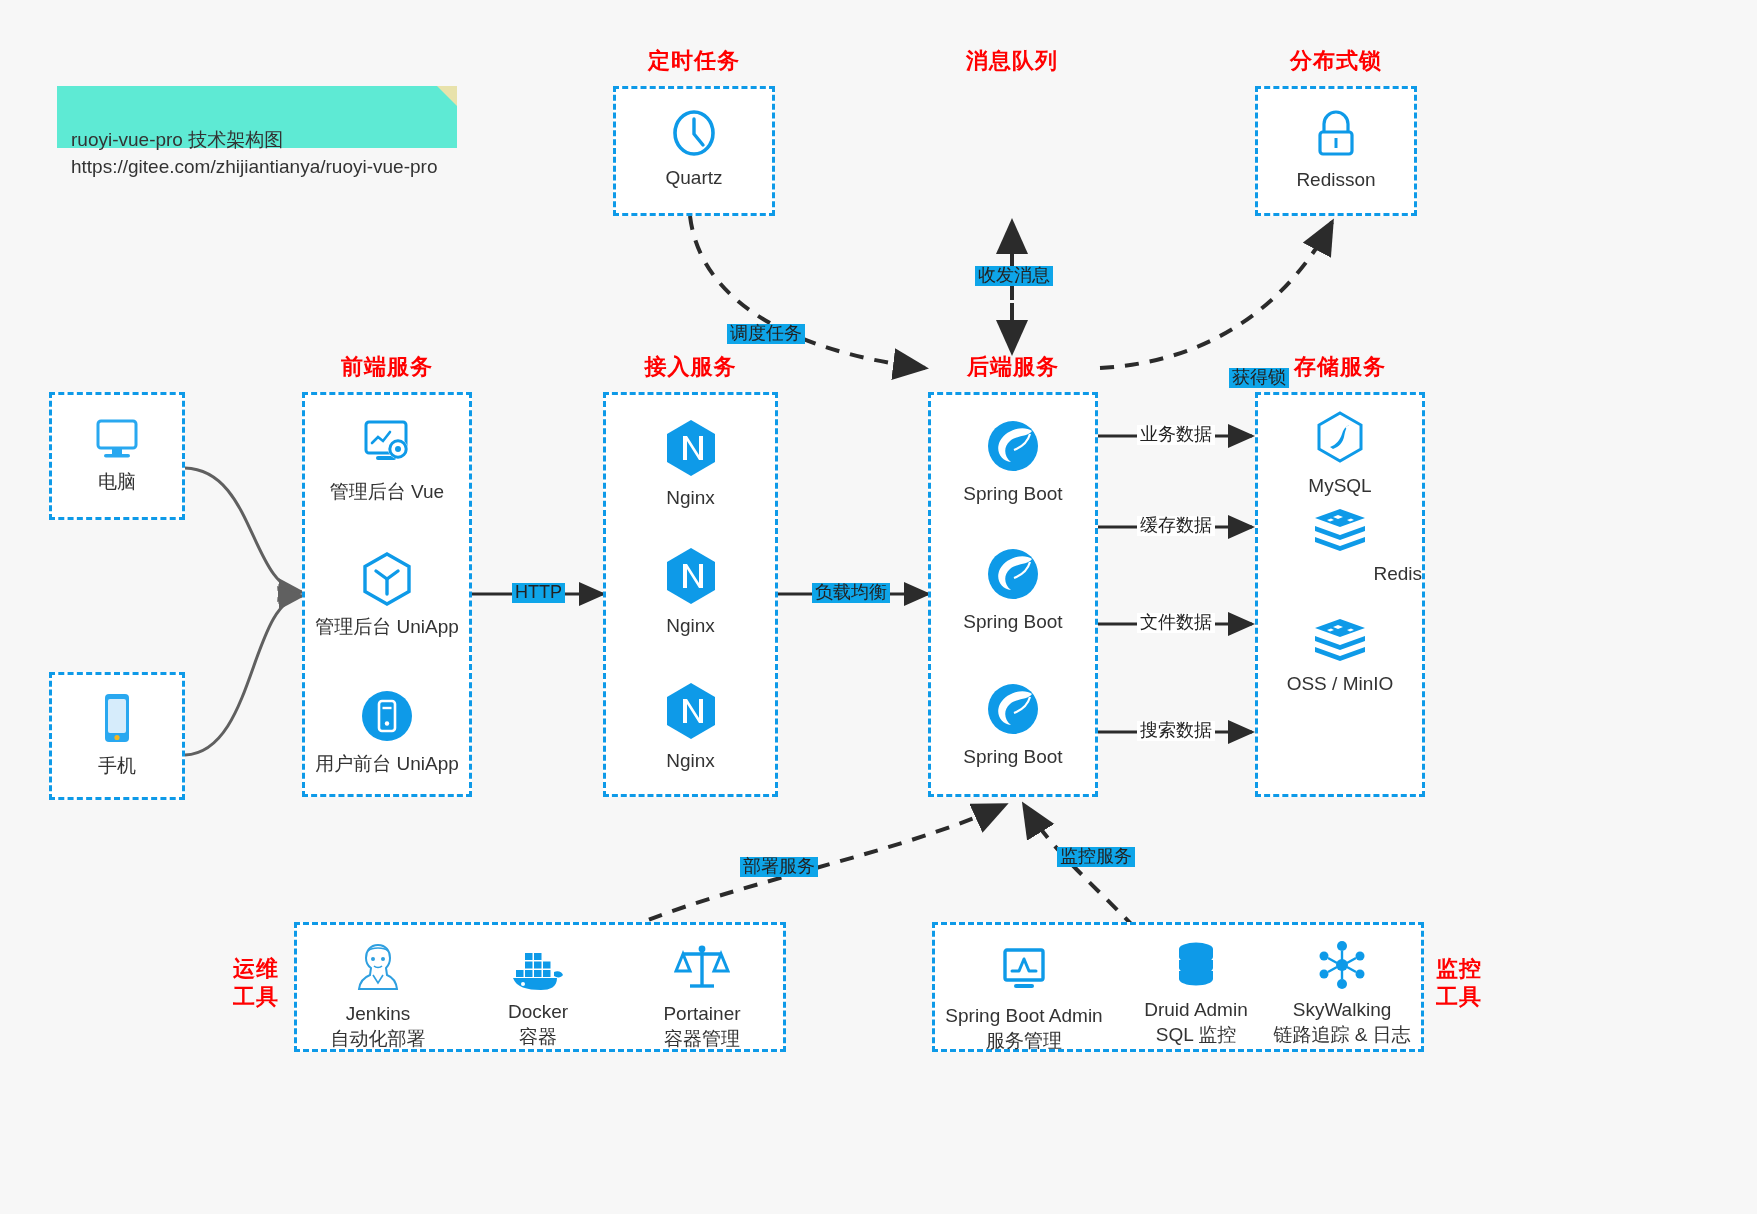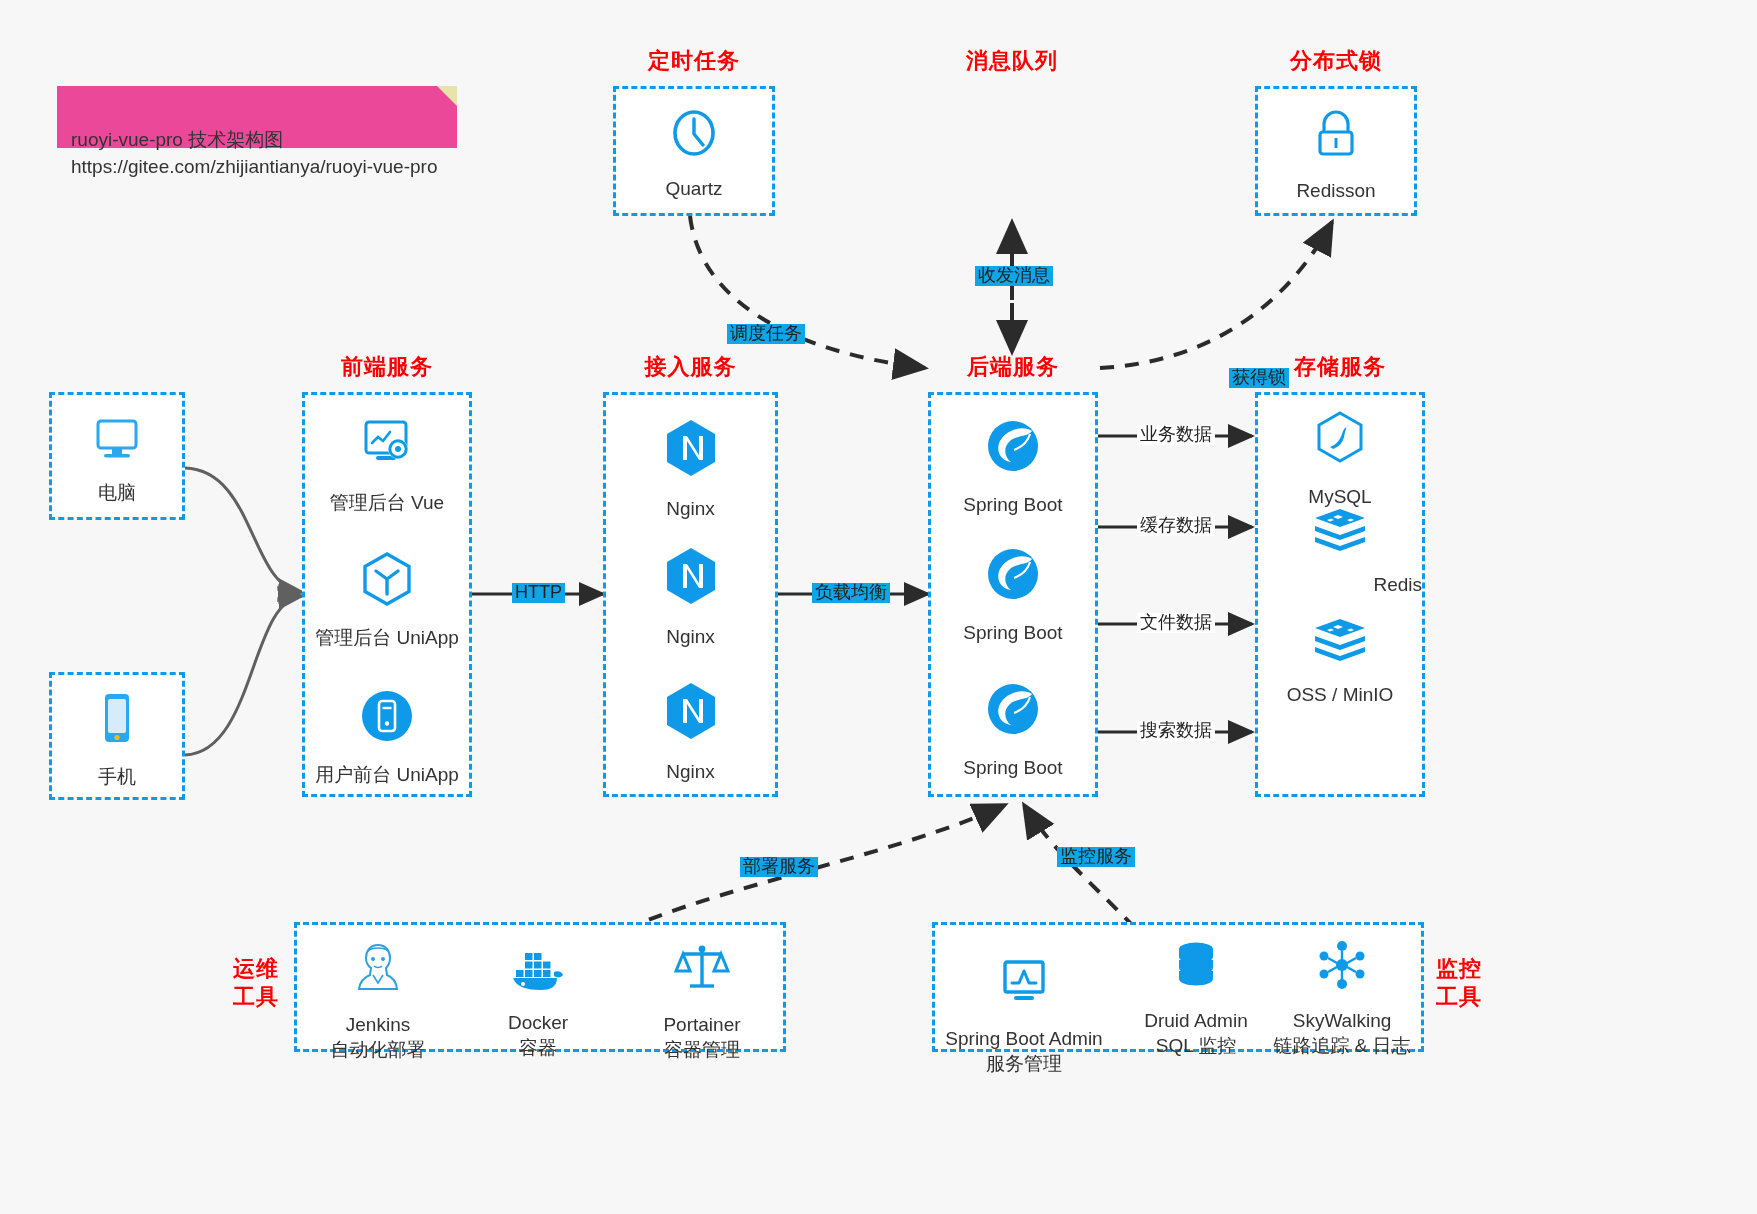--- a/index.html
+++ b/index.html
@@ -47,27 +47,27 @@
     box-sizing: border-box;
   }
   .node .ico {
     display: block;
     margin: 0 auto;
   }
   .node .lbl {
     display: block;
     font-size: 19px;
     color: #333333;
-    margin-top: 17px;
+    margin-top: 6px;
     line-height: 1.32;
     white-space: pre-line;
   }
   .note {
     position: absolute;
-    background: #ec4899;
+    background: #5eead4;
     box-sizing: border-box;
     padding: 12px 14px 10px 14px;
     font-size: 19px;
     color: #333333;
     line-height: 1.45;
     white-space: pre-line;
   }
   .note-fold {
     position: absolute;
     right: 0;
@@ -344,21 +344,21 @@
         <circle cx="28" cy="8" r="3.4" fill="#0e9ae8"></circle>
       </svg>
       <span class="lbl">Portainer
 容器管理</span>
     </div>
   </div>
 
   <div class="grp-title side" style="left:1431px; top:955px; width:56px;">监控
 工具</div>
   <div class="grp" style="left:932px; top:922px; width:492px; height:130px;">
-    <div class="node" style="left:-6px; top:32px; width:190px;text-align:center;">
+    <div class="node" style="left:-6px; top:20px; width:190px;text-align:center;">
       <svg class="ico" width="54" height="52" viewBox="0 0 54 52">
         <rect x="8" y="5" width="38" height="30" rx="2" fill="none" stroke="#0e9ae8" stroke-width="3.4"></rect>
         <path d="M15,26 L22,26 L27,14 L32,26 L39,26" fill="none" stroke="#0e9ae8" stroke-width="3" stroke-linecap="round" stroke-linejoin="round"></path>
         <rect x="17" y="39" width="20" height="4" rx="2" fill="#0e9ae8"></rect>
       </svg>
       <span class="lbl">Spring Boot Admin
 服务管理</span>
     </div>
     <div class="node" style="left:186px; top:14px; width:150px;">
       <svg class="ico" width="54" height="52" viewBox="0 0 54 52">

